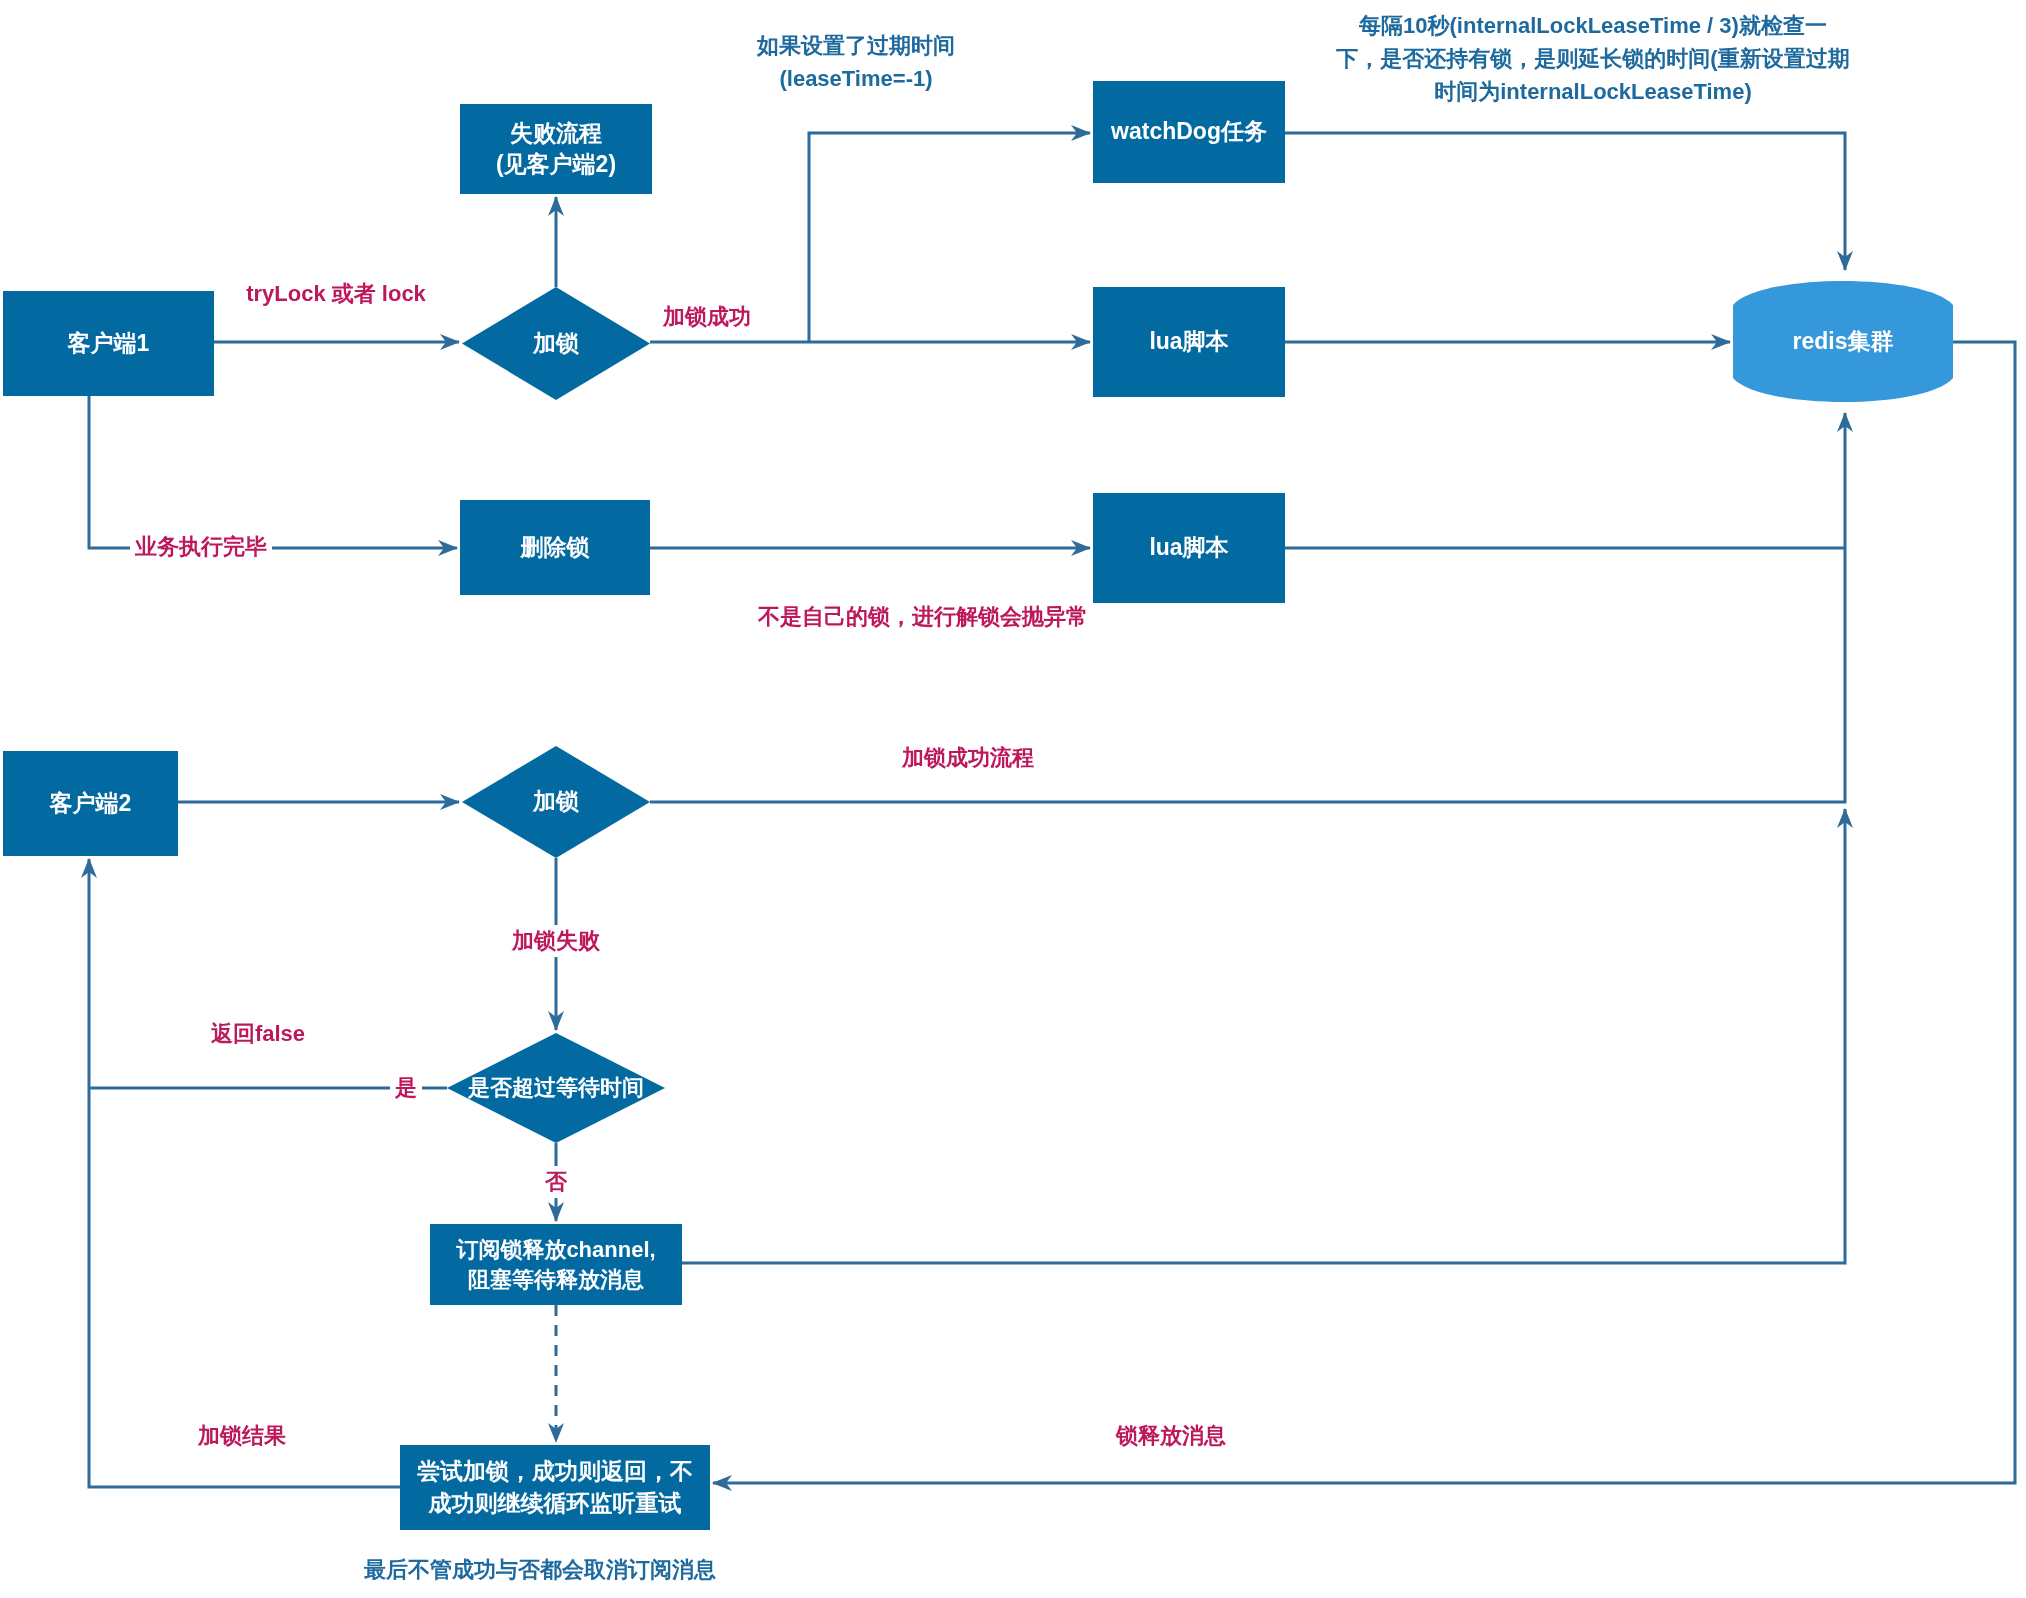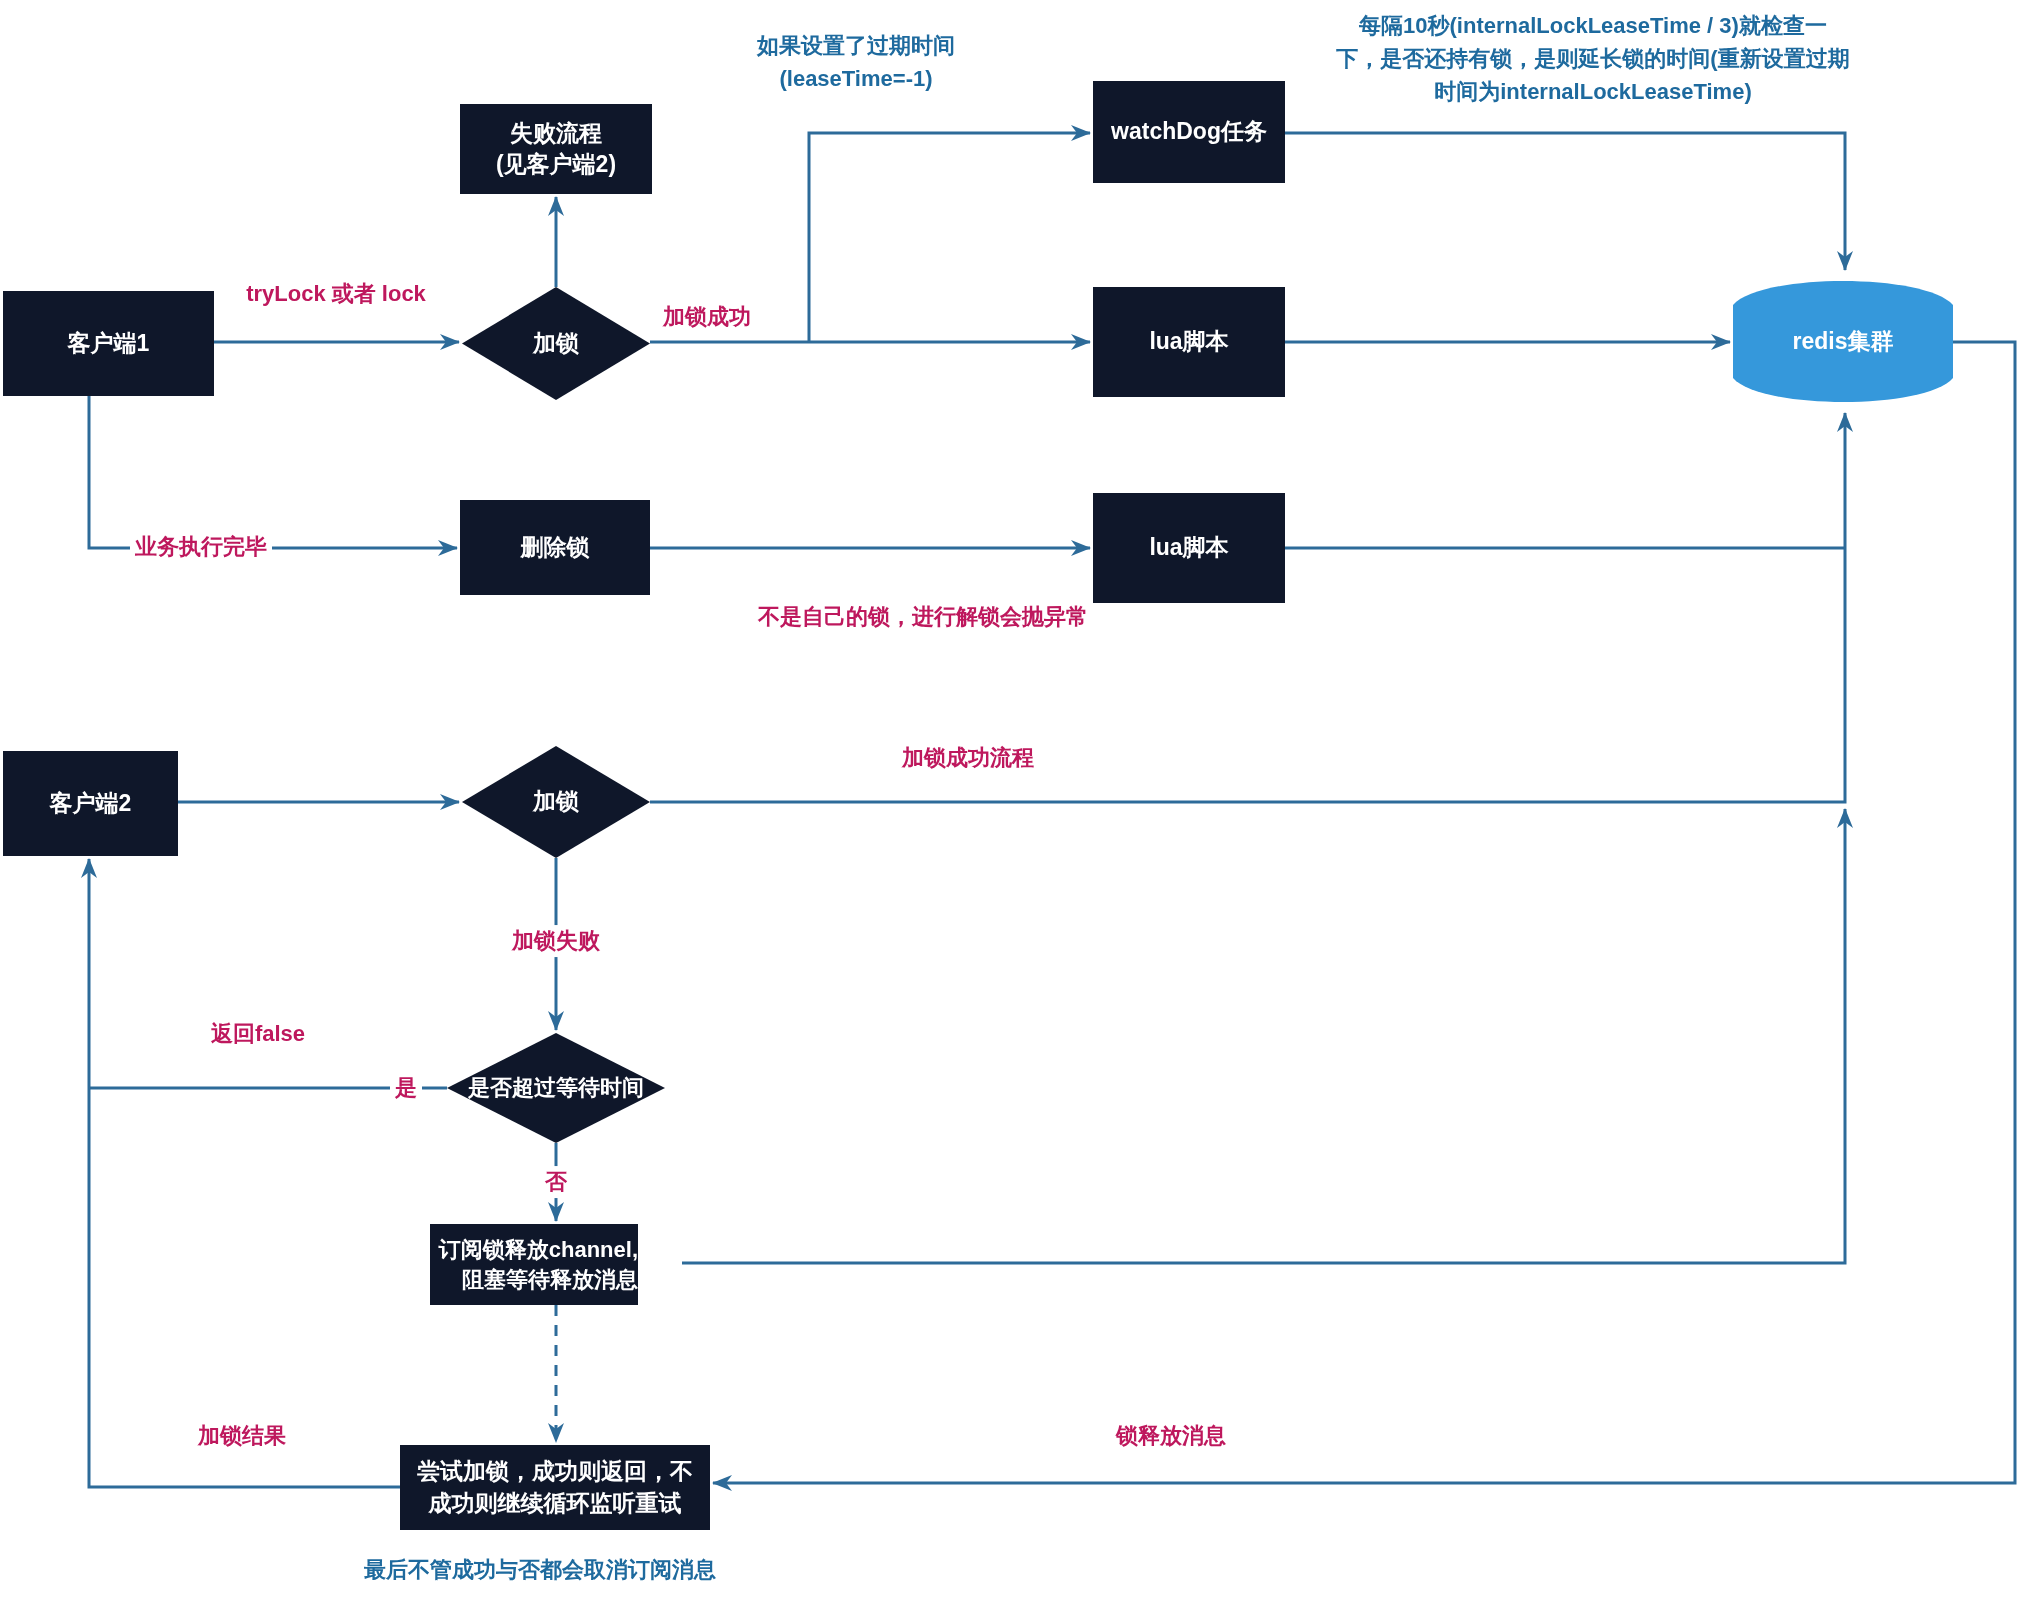--- a/index.html
+++ b/index.html
@@ -1,20 +1,20 @@
 <!DOCTYPE html>
 <html><head>
 <meta charset="utf-8">
 <style>
   html,body{margin:0;padding:0;background:#ffffff;}
   body{font-family:"Liberation Sans","DejaVu Sans",sans-serif;}
   #canvas{position:relative;width:2026px;height:1598px;background:#fff;overflow:hidden;}
   svg.edges{position:absolute;left:0;top:0;width:2026px;height:1598px;}
 
-  .node{position:absolute;background:#0f172a;color:#ffffff;display:flex;
+  .node{position:absolute;background:#0369a1;color:#ffffff;display:flex;
         flex-direction:column;align-items:center;justify-content:center;
         text-align:center;font-size:23px;font-weight:600;line-height:1.35;}
   .diamond{clip-path:polygon(50% 0,100% 50%,50% 100%,0 50%);}
   .cyl{background:transparent;text-align:right;}
   .cyl svg{position:absolute;left:0;top:0;}
   .cyl .cyl-label{position:relative;z-index:1;}
 
   .lbl{position:absolute;transform:translate(-50%,-50%);color:#be185d;
        font-size:22px;font-weight:600;white-space:nowrap;line-height:1.45;}
   .lbl.online{background:#ffffff;padding:0 5px;}
@@ -95,21 +95,21 @@
   </div>
 
   <div class="node diamond" style="left:462px;top:746px;width:188px;height:112px;">
     <span>加锁</span>
   </div>
 
   <div class="node diamond" style="left:447px;top:1033px;width:218px;height:110px;font-size:22px;">
     <span>是否超过等待时间</span>
   </div>
 
-  <div class="node" style="left:430px;top:1224px;width:208px;height:81px;font-size:22px;align-items:flex-end;">
+  <div class="node" style="left:430px;top:1224px;width:252px;height:81px;font-size:22px;">
     <span>订阅锁释放channel,</span>
     <span>阻塞等待释放消息</span>
   </div>
 
   <div class="node" style="left:400px;top:1445px;width:310px;height:85px;font-size:23px;">
     <span>尝试加锁，成功则返回，不</span>
     <span>成功则继续循环监听重试</span>
   </div>
 
   <div class="lbl" style="left:336px;top:294px;">tryLock 或者 lock</div>

